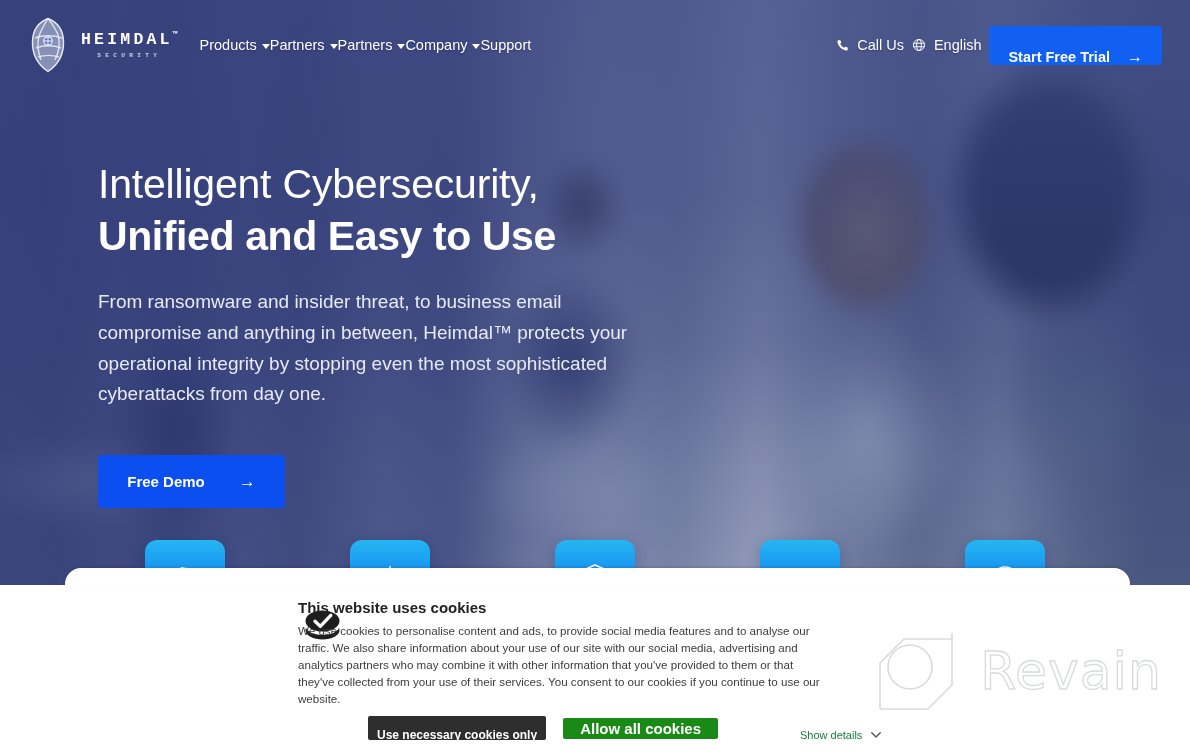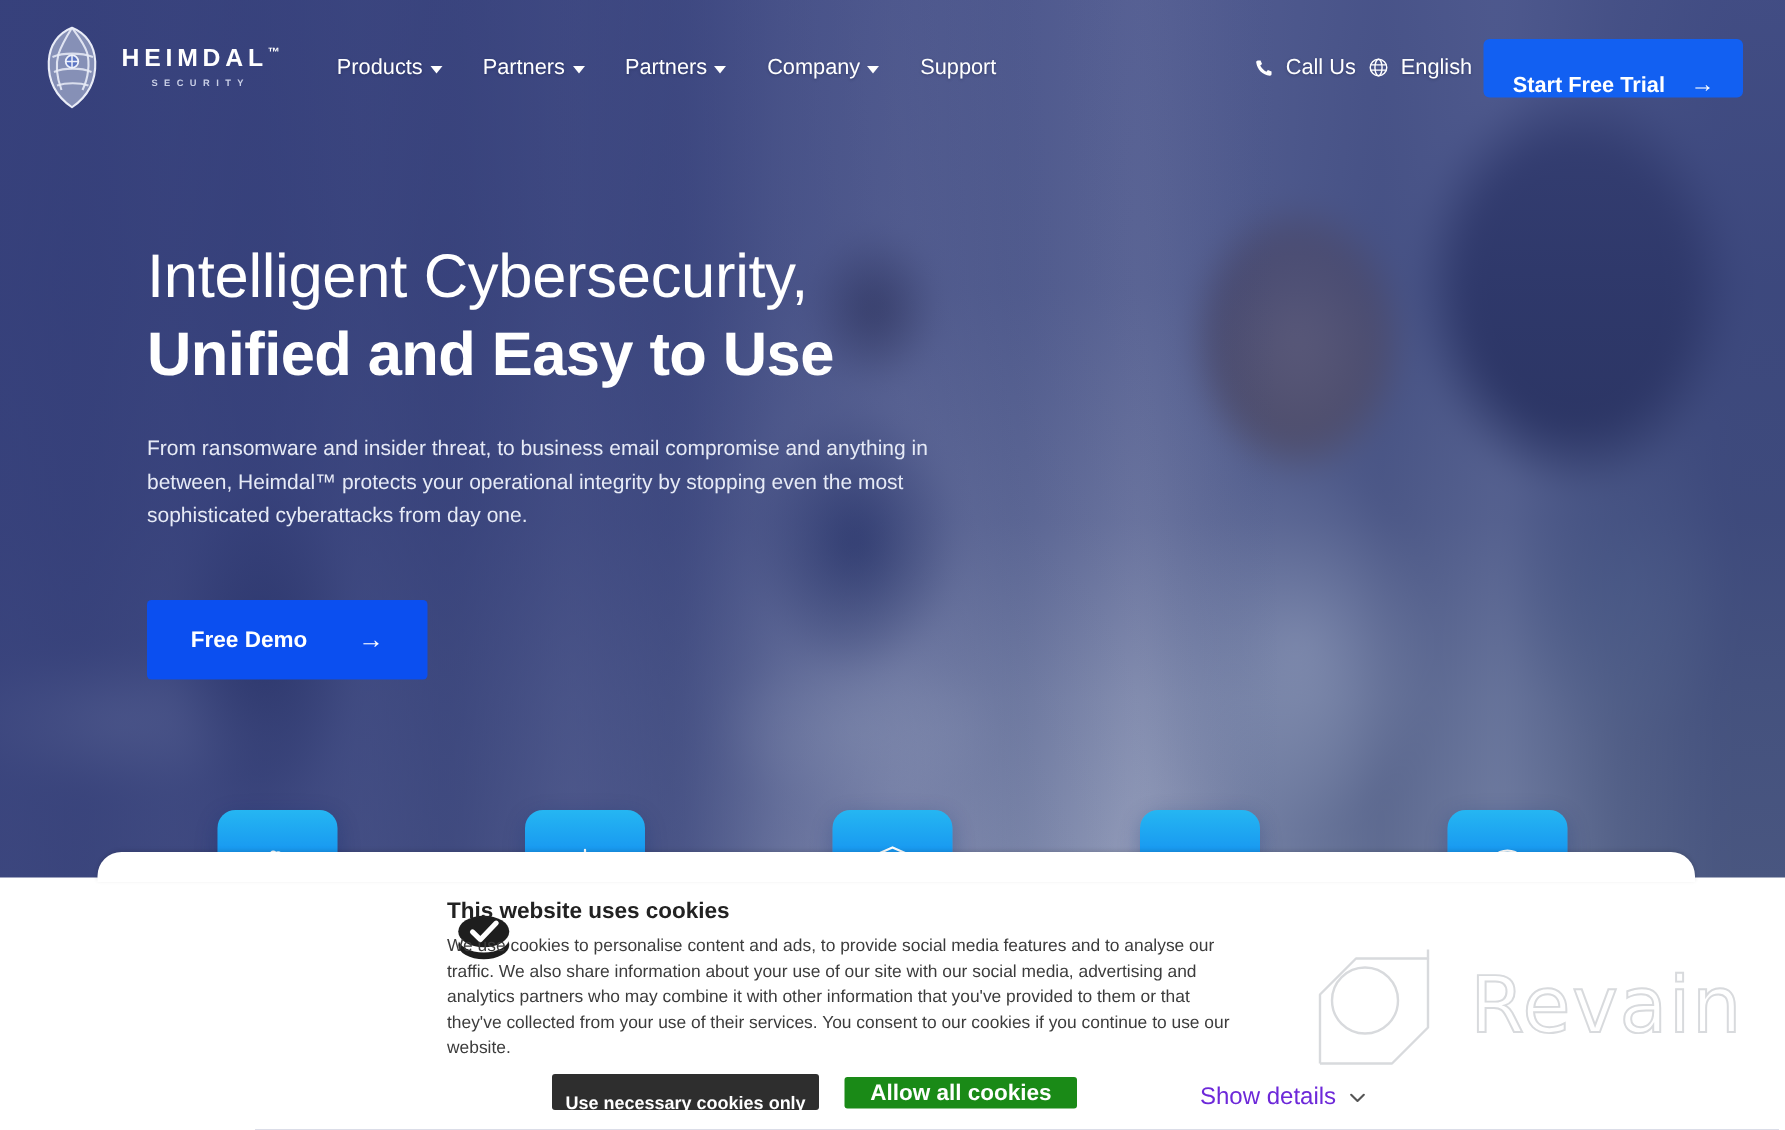--- a/index.html
+++ b/index.html
@@ -57,32 +57,32 @@
 
   
   .header {
     position: absolute; top: 0; left: 0; right: 0; height: 90px;
     display: flex; align-items: center;
     padding: 0 28px;
     z-index: 30;
   }
   .logo-wrap { display: flex; align-items: center; gap: 11px; }
   .logo-mark { width: 42px; height: 56px; flex: 0 0 auto; }
-  .logo-text { display: flex; flex-direction: column; line-height: 1; }
+  .logo-text { display: flex; flex-direction: column; line-height: 1; font-family: Liberation Mono, monospace; }
   .logo-name {
     color: #fff; font-size: 16.5px; font-weight: 700;
     letter-spacing: 3.2px; position: relative; white-space: nowrap;
   }
   .logo-tm { font-size: 8px; vertical-align: super; letter-spacing: 0; font-weight: 700; }
   .logo-sub {
     color: #c9cfe6; font-size: 6.2px; font-weight: 700;
     letter-spacing: 4.3px; margin-top: 5px; text-align: center;
   }
 
-  .nav { display: flex; align-items: center; gap: 27px; margin-left: 38px; }
+  .nav { display: flex; align-items: center; margin-left: 22px; }
   .nav-item {
     color: #ffffff; font-size: 14.5px; font-weight: 400;
     display: flex; align-items: center; gap: 5px; cursor: pointer;
     text-shadow: 0 1px 2px rgba(20,25,60,.35);
     white-space: nowrap;
   }
   .caret {
     width: 0; height: 0; border-left: 4.5px solid transparent;
     border-right: 4.5px solid transparent; border-top: 5px solid #ffffff;
     margin-top: 2px;
@@ -101,21 +101,21 @@
     display: flex; align-items: flex-end; gap: 17px; cursor: pointer;
     white-space: nowrap;
   }
   .cta-trial .arrow { font-size: 16px; line-height: 1; }
 
   
   .hero-content { position: absolute; left: 88px; top: 158px; width: 600px; z-index: 20; margin-left: 10px; }
   .h1 { color: #fff; font-size: 41px; line-height: 1.27; font-weight: 300; letter-spacing: -0.2px; }
   .h1 .bold { font-weight: 800; display: block; letter-spacing: -0.4px; }
   .sub {
-    color: #e6eaf6; font-size: 14px; line-height: 1.62;
+    color: #e6eaf6; font-size: 19px; line-height: 1.62;
     margin-top: 25px; width: 560px; font-weight: 400;
   }
   .demo-btn {
     margin-top: 45px; background: #0b4ff0; color: #fff;
     width: 187px; height: 53px; border: none; border-radius: 3px;
     display: flex; align-items: center; justify-content: center; gap: 34px;
     font-size: 15px; font-weight: 700; cursor: pointer;
   }
   .demo-btn .arrow { font-size: 17px; line-height: 1; font-weight: 400; }
 
@@ -159,21 +159,21 @@
     white-space: nowrap;
   }
   .btn-allow {
     background: #1a8a17; color: #ffffff; border: none; border-radius: 2px;
     font-size: 15px; font-weight: 700; height: 21px; width: 155px; cursor: pointer;
     white-space: nowrap;
   }
   .show-details {
     position: absolute; left: 800px; bottom: 12px;
     display: flex; align-items: center; gap: 9px;
-    font-size: 16px; color: #6d28d9; cursor: pointer;
+    font-size: 11px; color: #15803d; cursor: pointer;
   }
   .chev { width: 10px; height: 6px; }
 
   
   .watermark {
     position: absolute; right: 28px; bottom: 38px;
     display: flex; align-items: center; gap: 22px;
     z-index: 45; pointer-events: none;
   }
   .wm-text {

